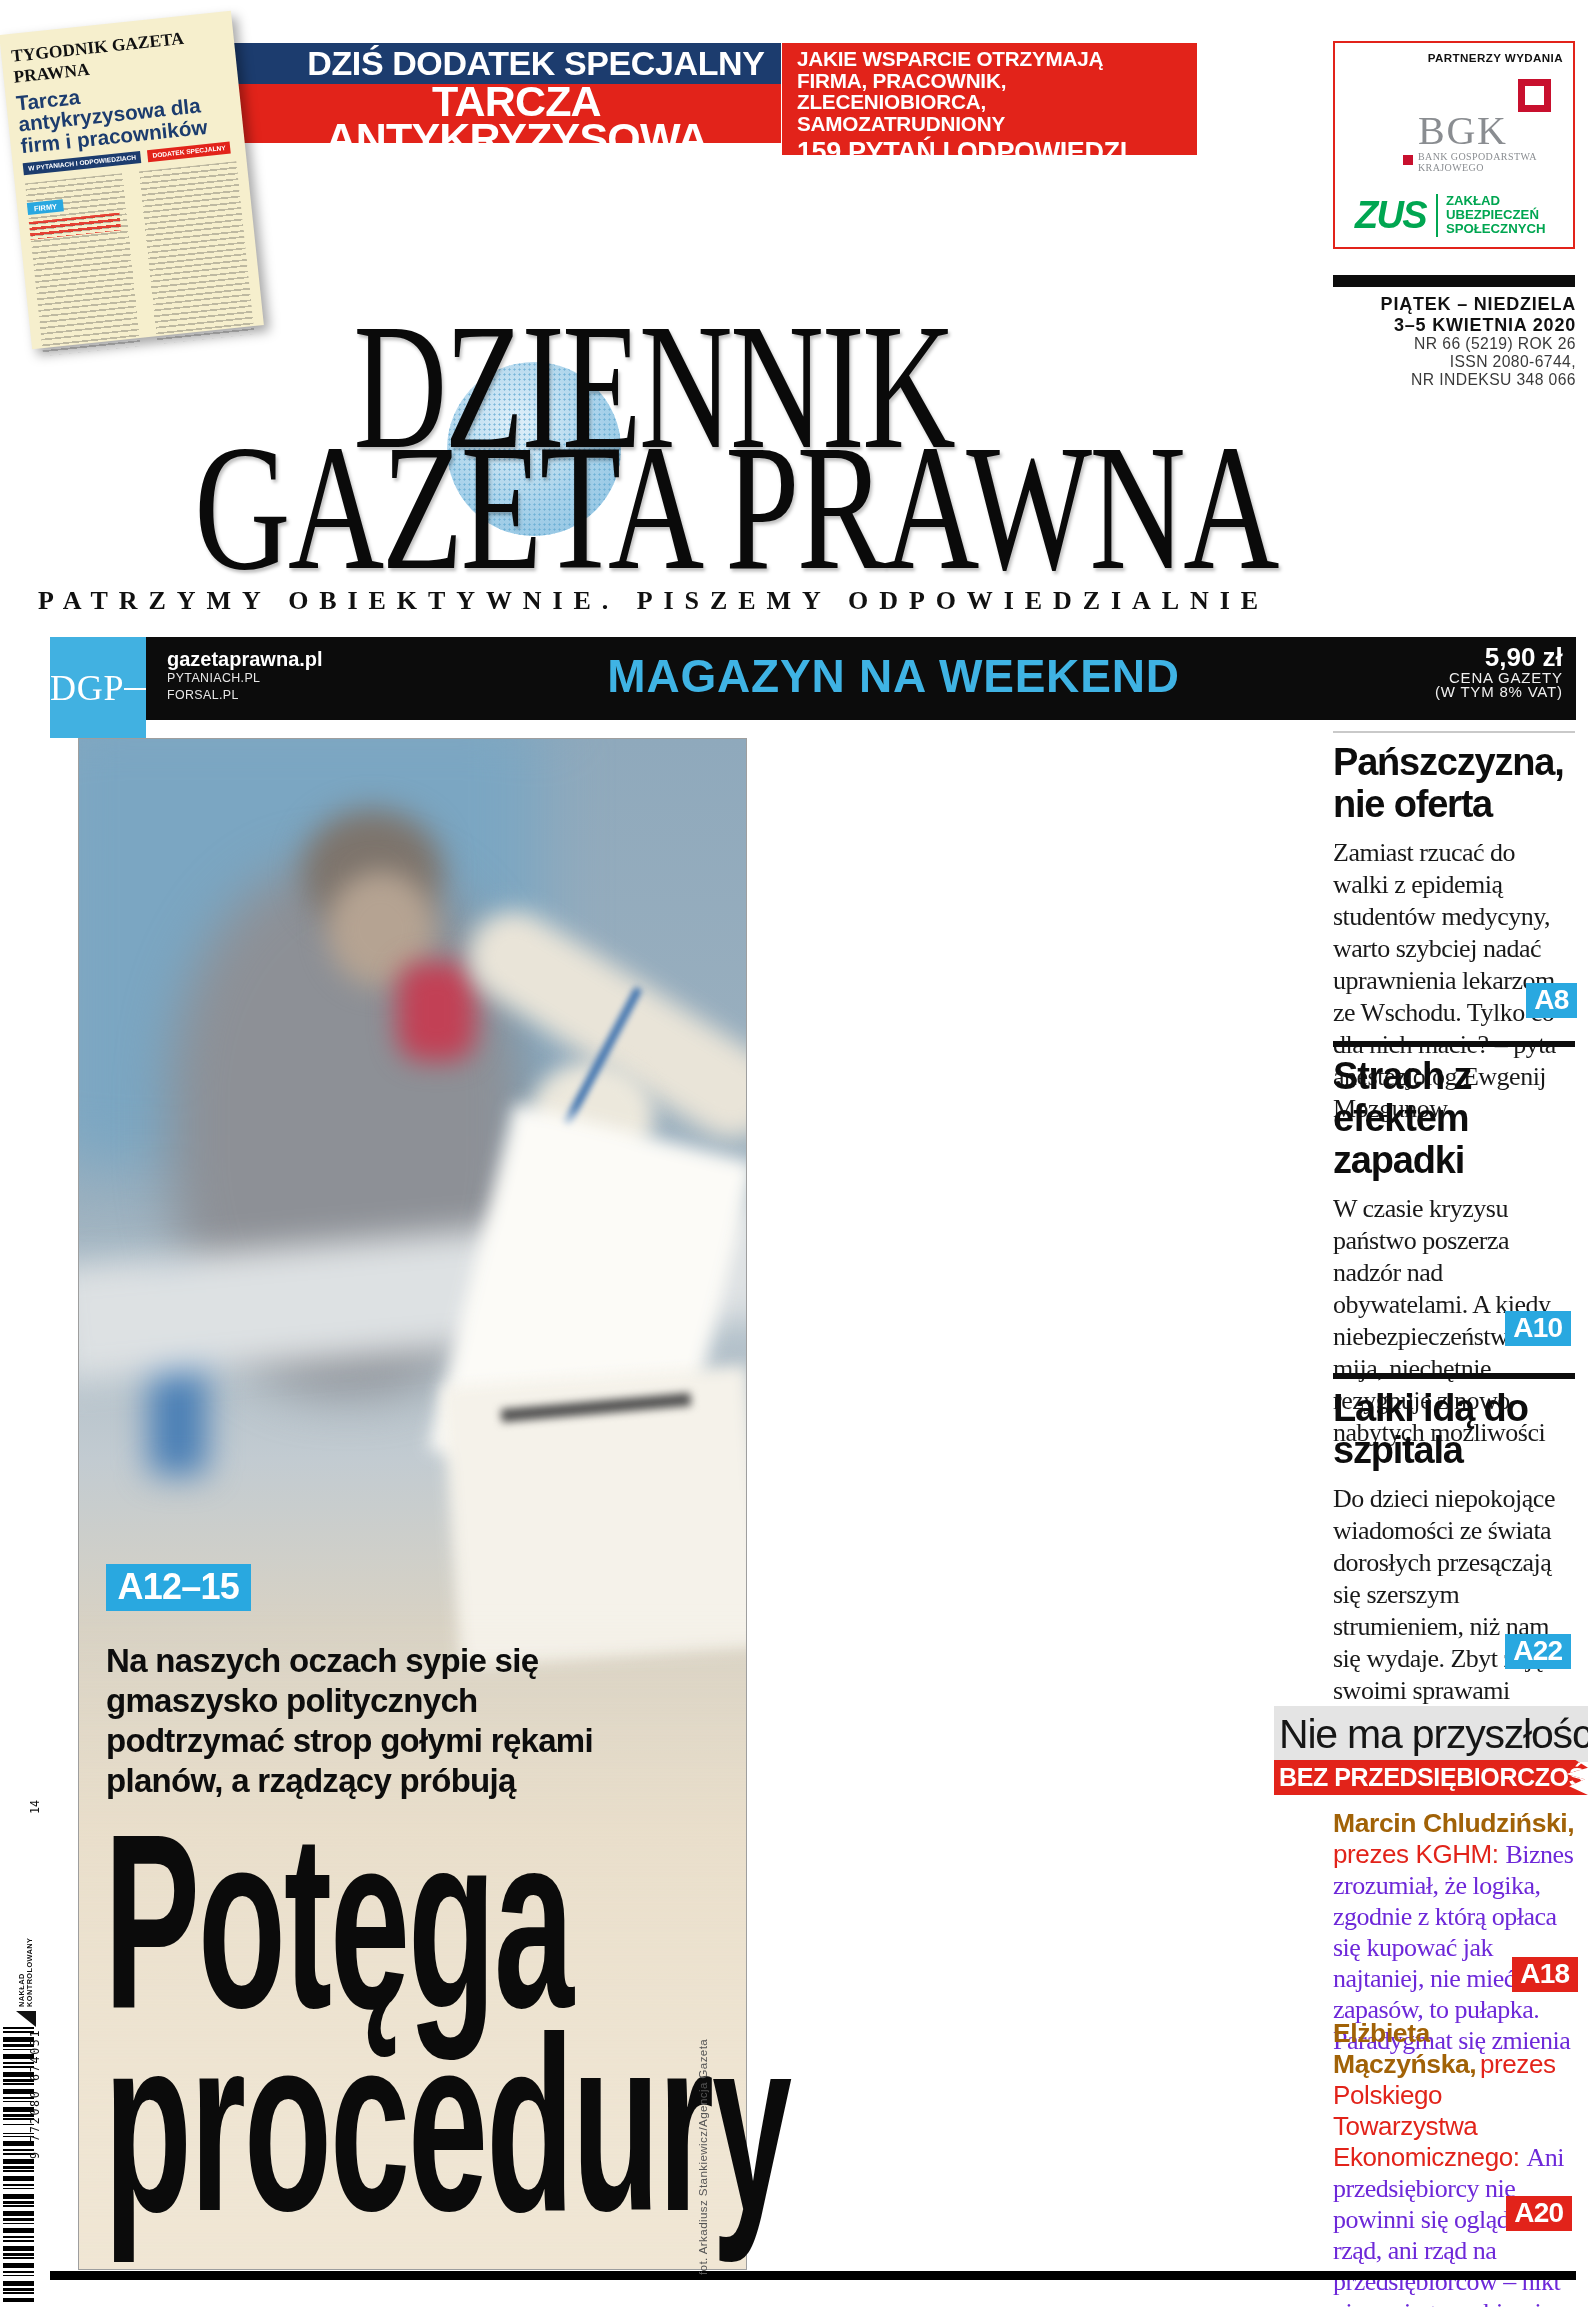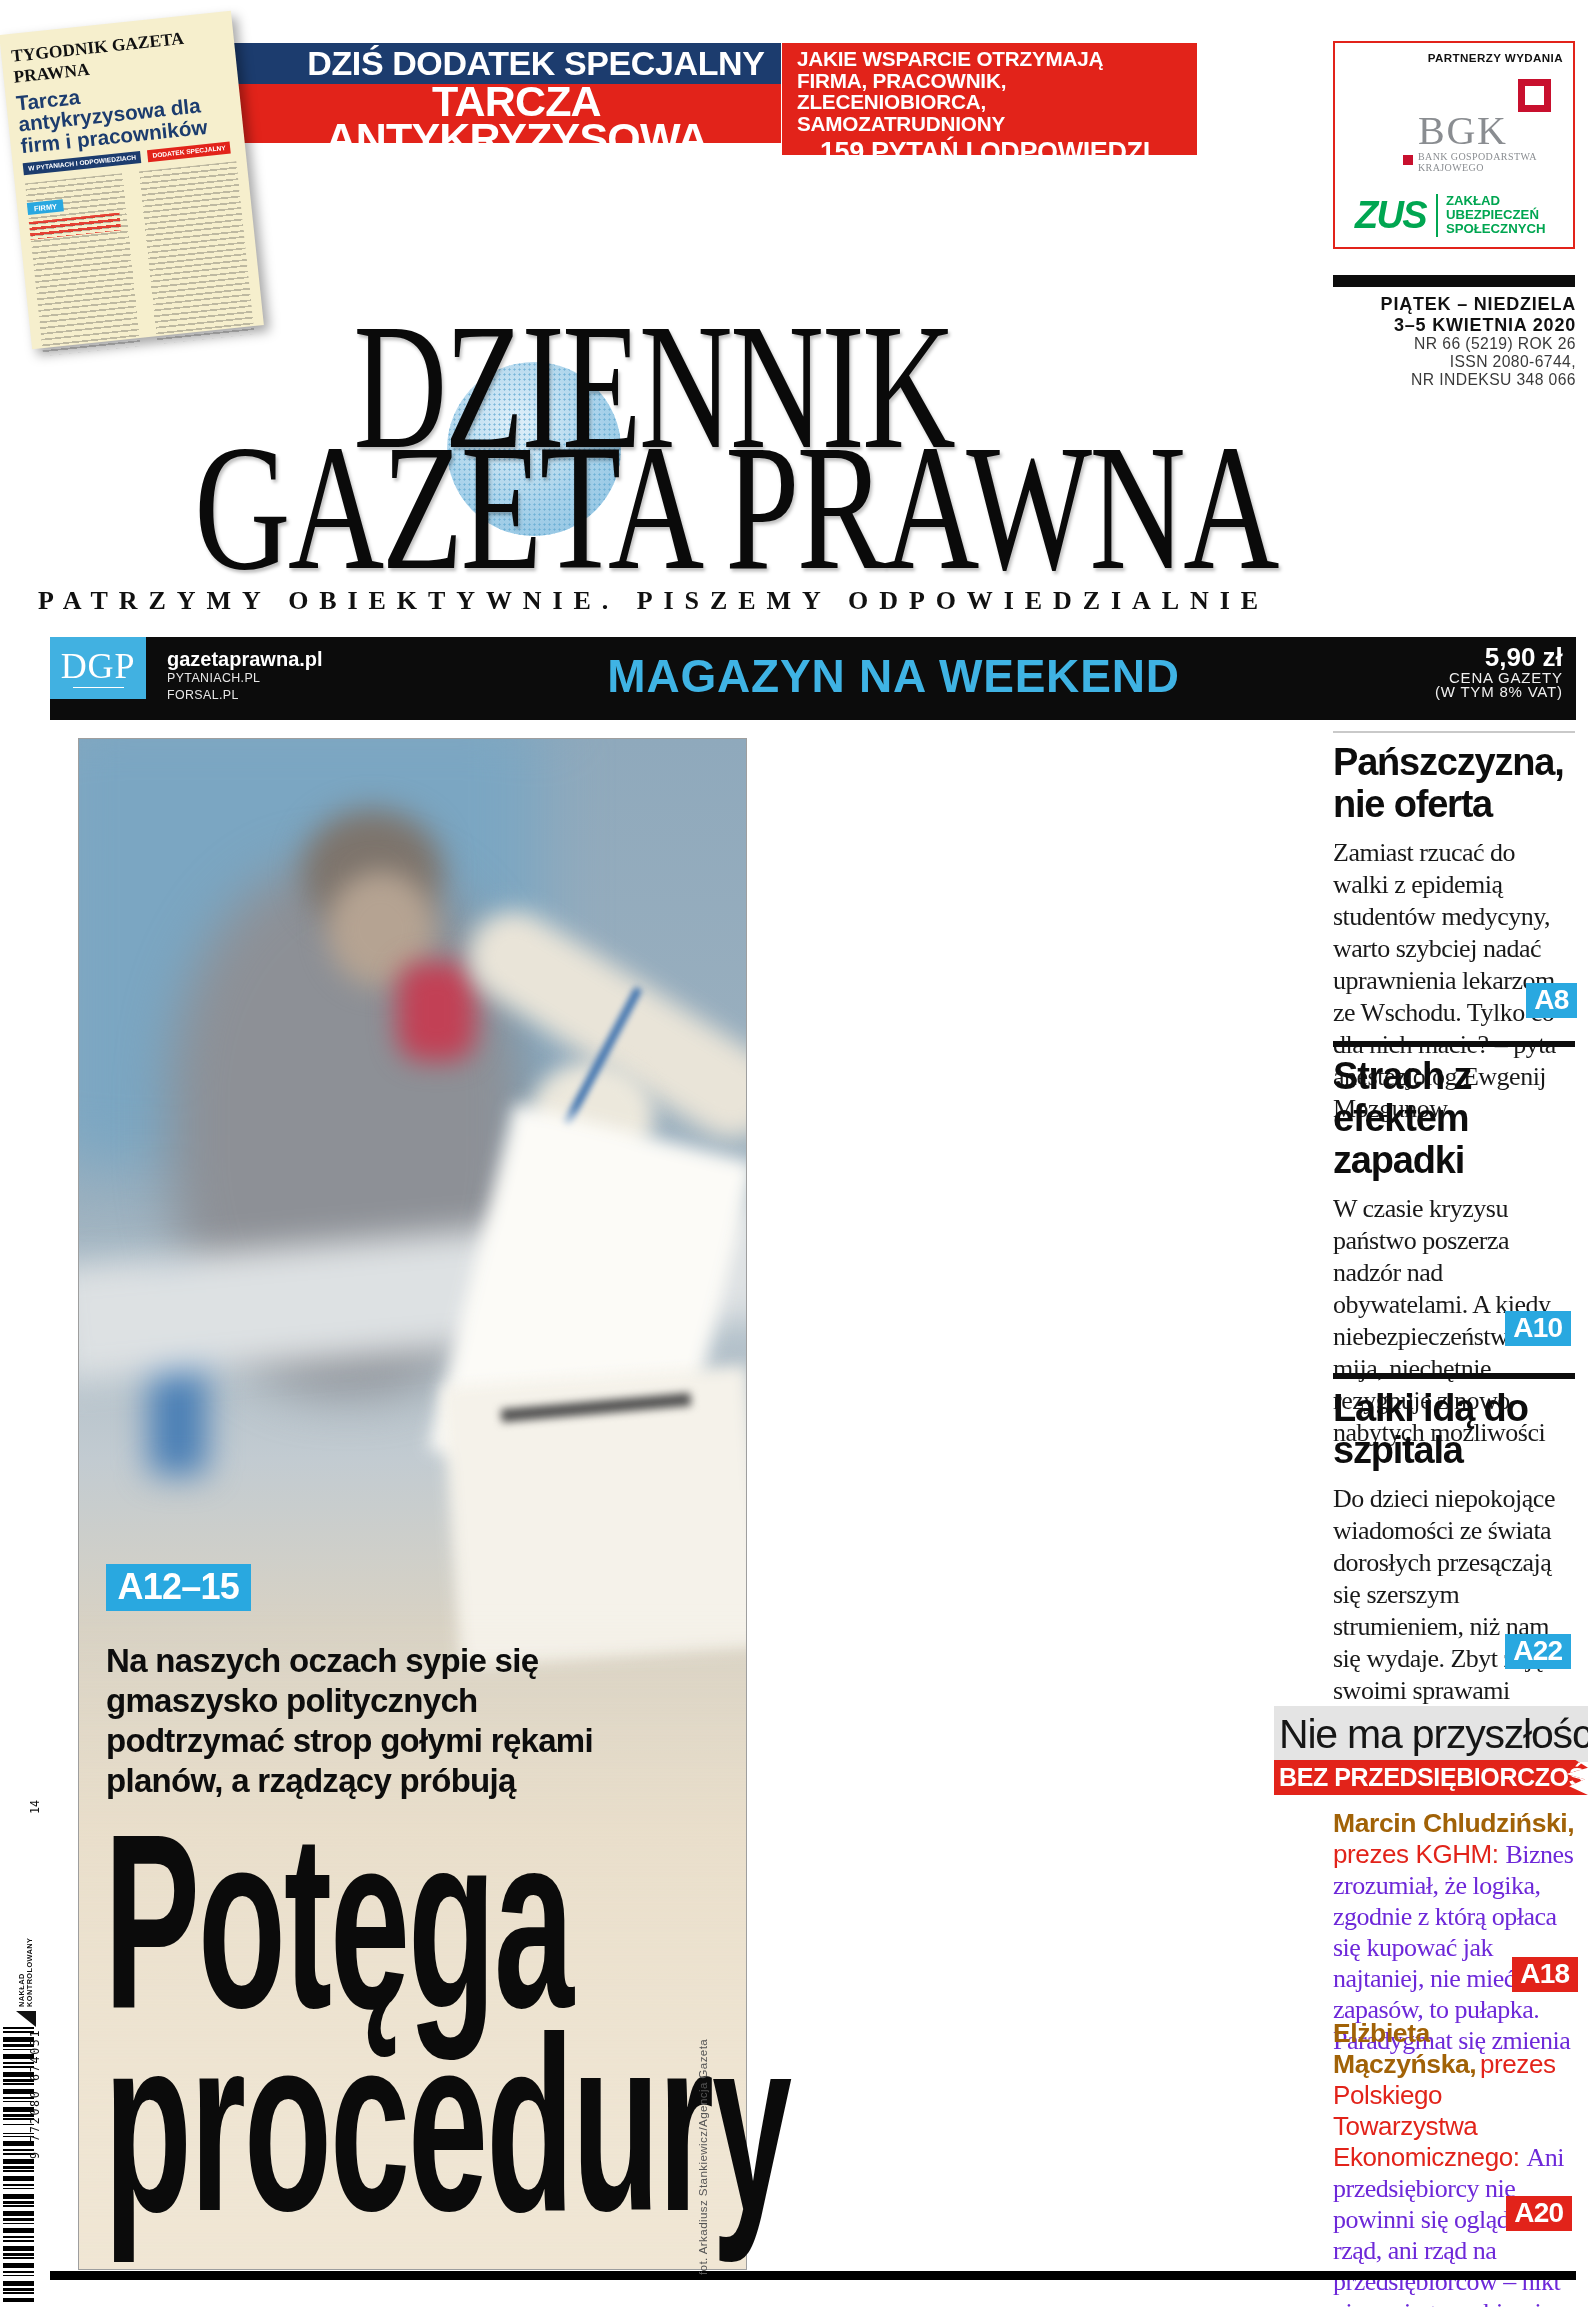--- a/index.html
+++ b/index.html
@@ -21,21 +21,21 @@
   .thumb-redline{position:absolute;left:10px;top:189px;width:91px;height:18px;background:
      repeating-linear-gradient(to bottom, rgba(226,35,26,.85) 0 2.5px, transparent 2.5px 5.8px);}
 
   
   .bar-blue{left:128px;top:43px;width:653px;height:41px;background:#1c3c6e;color:#fff;display:flex;align-items:center;justify-content:flex-end;padding-right:16.5px;box-sizing:border-box;font-size:34px;font-weight:700;letter-spacing:-0.4px;z-index:2;}
   .bar-red-mid{left:128px;top:84px;width:653px;height:59px;background:#e2231a;color:#fff;text-align:center;z-index:1;padding-left:124px;box-sizing:border-box;}
   .tarcza1{font-size:43px;font-weight:700;line-height:38px;margin-top:-1.7px;letter-spacing:-0.8px;}
   .tarcza2{font-size:43px;font-weight:700;line-height:36px;letter-spacing:-0.8px;}
   .bar-red-right{left:782px;top:43px;width:415px;height:112px;background:#e2231a;color:#fff;padding:5px 0 0 15px;box-sizing:border-box;z-index:2;}
   .rr-line{font-size:20.7px;font-weight:700;line-height:21.5px;letter-spacing:-0.2px;}
-  .rr-big{font-size:27px;font-weight:700;margin-top:2.5px;letter-spacing:-0.4px;margin-left:23px;}
+  .rr-big{font-size:27px;font-weight:700;margin-top:2.5px;letter-spacing:-0.4px;}
 
   
   .partners{left:1333px;top:41px;width:242px;height:208px;border:2.5px solid #e2231a;box-sizing:border-box;background:#fff;z-index:2;}
   .partners-label{text-align:right;font-size:11.6px;font-weight:700;color:#111;margin:8.3px 10px 0 0;letter-spacing:0.4px;}
   .bgk{position:absolute;left:58px;top:33px;width:165px;height:99px;}
   .bgk-sq-outline{position:absolute;right:6.6px;top:3.3px;width:33px;height:33px;border:7.4px solid #c8102e;box-sizing:border-box;}
   .bgk-txt{position:absolute;left:25px;top:31px;font-family:"Liberation Serif",serif;font-size:40px;color:#8a8d91;letter-spacing:1.7px;}
   .bgk-sub{position:absolute;left:25px;top:76px;font-family:"Liberation Serif",serif;font-size:10px;color:#8a8d91;line-height:10.8px;letter-spacing:0.4px;}
   .bgk-sq-fill{position:absolute;left:10px;top:79px;width:10px;height:10px;background:#c8102e;}
   .zus{position:absolute;left:20px;top:147px;width:207px;height:50px;display:flex;align-items:center;}
@@ -57,21 +57,21 @@
   .mh2{font-size:180px;line-height:126px;transform:scaleX(.74);letter-spacing:-3.3px;margin-top:-11.6px;}
   .globe{left:447px;top:362px;width:174px;height:174px;border-radius:50%;z-index:0;
      background:radial-gradient(circle at 40% 35%, #ddeffa 0%, #9ecde8 55%, #7db9dd 100%);opacity:.9;}
   .globe::after{content:"";position:absolute;inset:0;border-radius:50%;
      background-image:radial-gradient(#4e9ecb 0.9px, transparent 1.2px);background-size:5px 5px;opacity:.75;}
   .tagline{left:33px;top:586px;width:1241px;text-align:center;font-family:"Liberation Serif",serif;
      font-weight:700;font-size:26px;color:#111;letter-spacing:.42em;white-space:nowrap;}
 
   
   .blackbar{left:50px;top:637px;width:1526px;height:83px;background:#0c0c0c;}
-  .dgp-sq{position:absolute;left:0;top:0;width:96px;height:62px;background:#41b1e1;display:flex;flex-direction:column;align-items:center;justify-content:center;}
+  .dgp-sq{position:absolute;left:0;top:0;width:96px;height:101px;background:#41b1e1;display:flex;flex-direction:row;align-items:center;justify-content:center;}
   .dgp-txt{font-family:"Liberation Serif",serif;color:#fff;font-size:36px;letter-spacing:0.8px;line-height:36px;}
   .dgp-ul{width:51px;height:1.7px;background:#fff;margin-top:3.3px;}
   .sites{position:absolute;left:117px;top:11.6px;color:#fff;}
   .site-main{font-size:20px;font-weight:700;line-height:21.5px;}
   .site-sub{font-size:12.4px;line-height:16.5px;color:#e8e8e8;letter-spacing:0.4px;}
   .magazyn{position:absolute;left:430px;top:11.6px;width:827px;text-align:center;color:#3fb3e4;font-size:46px;font-weight:700;letter-spacing:0.8px;}
   .price{position:absolute;right:13.2px;top:6.6px;text-align:right;color:#fff;}
   .price-main{font-size:26px;font-weight:700;line-height:27px;}
   .price-sub{font-size:15px;line-height:14px;letter-spacing:0.8px;color:#f0f0f0;}
 

